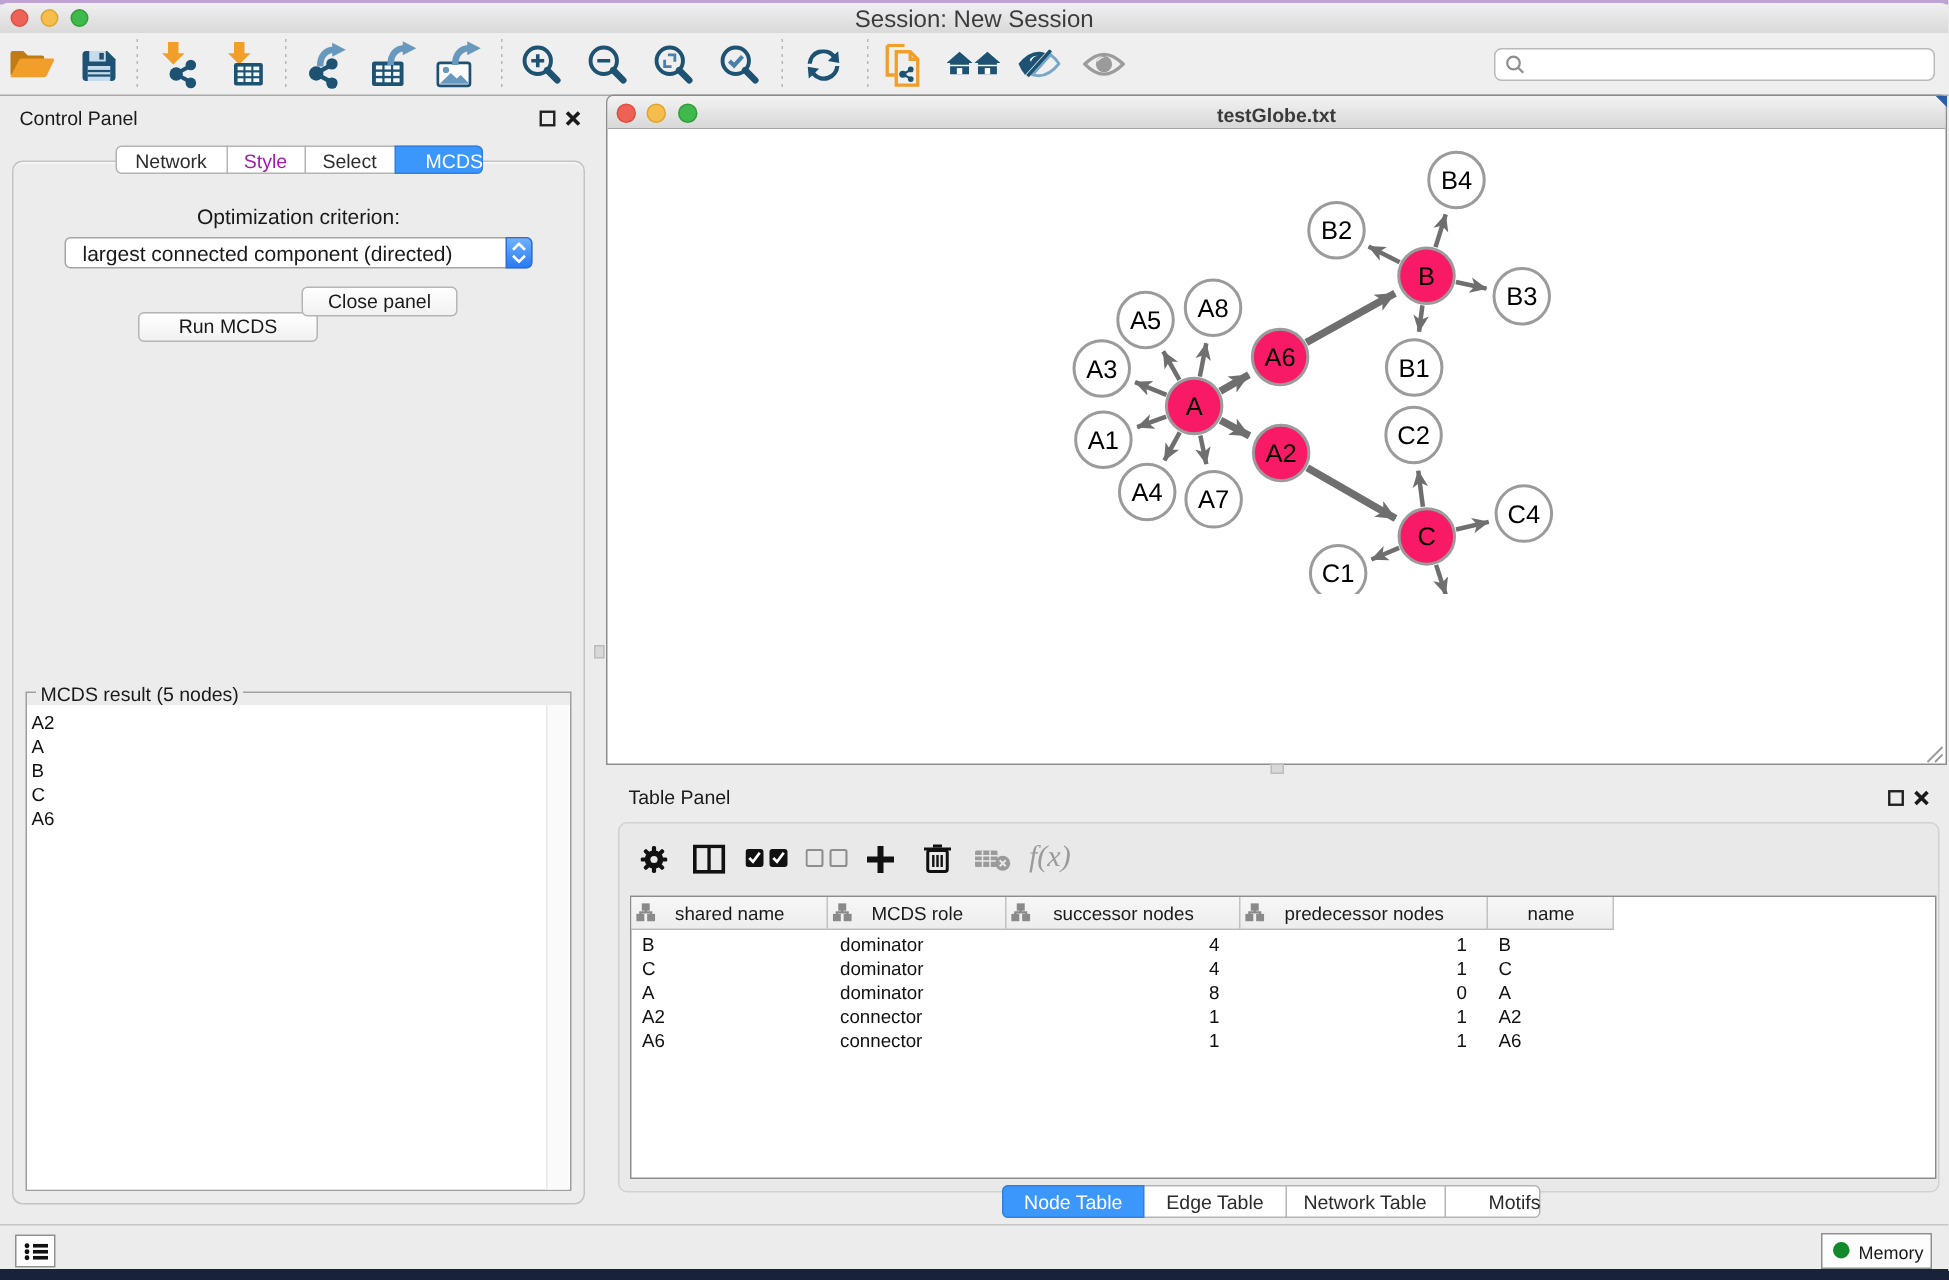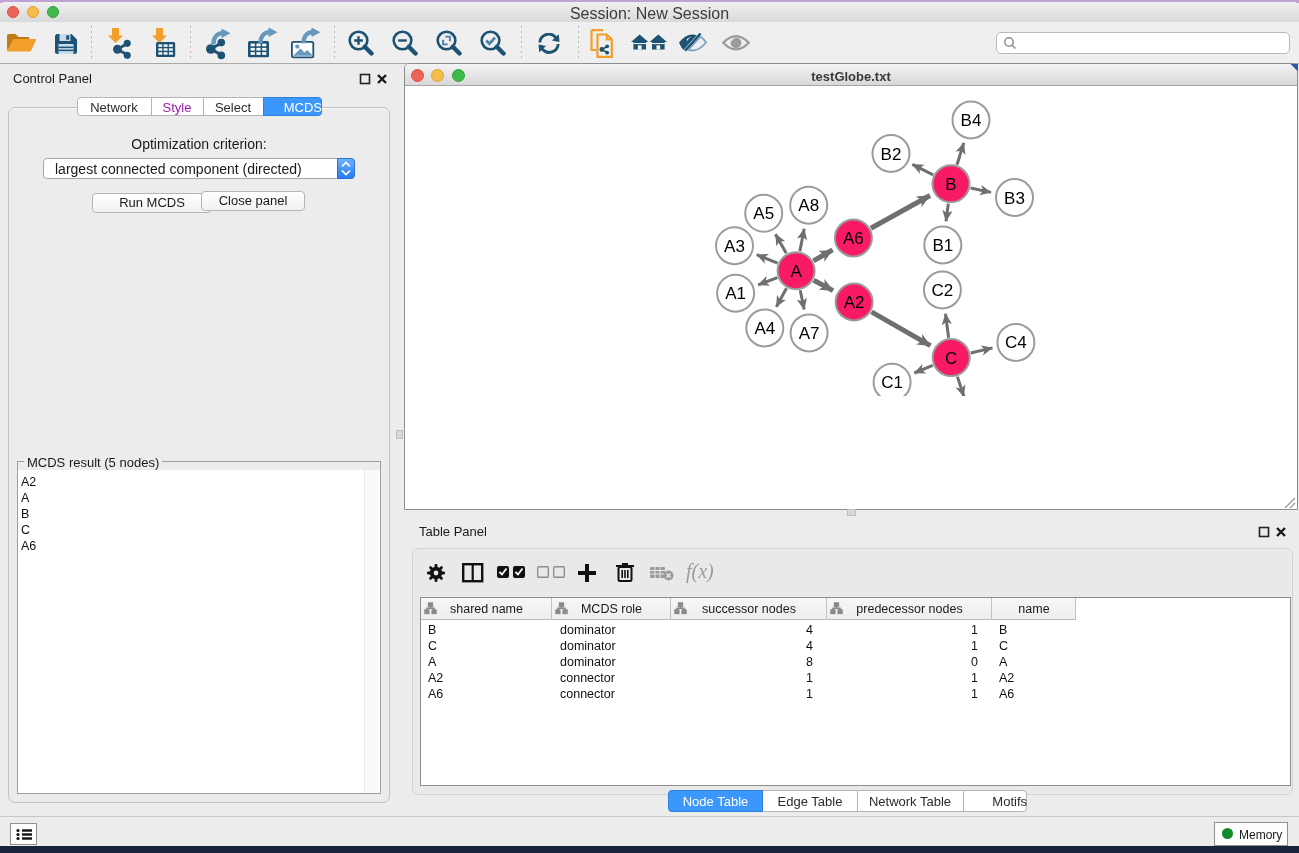--- a/index.html
+++ b/index.html
@@ -205,21 +205,21 @@
 <div class="abs" style="left:263px;top:100px;width:59px;text-align:right;font-size:13px;color:#fff">MCDS</div>
 
 <div class="abs" style="left:0px;top:136px;width:398px;text-align:center;font-size:14px;color:#1a1a1a">Optimization criterion:</div>
 <div class="abs" style="left:43px;top:158px;width:312px;height:21px;background:#fff;border:1px solid #a6a6a6;border-radius:4px"></div>
 <div class="abs" style="left:55px;top:161px;font-size:14px;color:#1a1a1a">largest connected component (directed)</div>
 <div class="abs" style="left:337px;top:158px;width:18px;height:21px;background:linear-gradient(#6db1fd,#2a7bf4);border:1px solid #2a6fd8;border-radius:0 4px 4px 0"></div>
 <svg class="abs" style="left:339px;top:160px" width="14" height="17">
     <path d="M3,6.5 L7,2.5 L11,6.5" fill="none" stroke="#fff" stroke-width="1.7"></path>
     <path d="M3,10.5 L7,14.5 L11,10.5" fill="none" stroke="#fff" stroke-width="1.7"></path>
   </svg>
-<div class="abs" style="left:92px;top:193px;width:120px;height:20px;background:linear-gradient(#ffffff,#f1f1f1);border:1px solid #b5b5b5;border-radius:4px;text-align:center;font-size:13px;color:#1a1a1a;line-height:18px">Run MCDS</div>
+<div class="abs" style="left:92px;top:208px;width:120px;height:20px;background:linear-gradient(#ffffff,#f1f1f1);border:1px solid #b5b5b5;border-radius:4px;text-align:center;font-size:13px;color:#1a1a1a;line-height:18px">Run MCDS</div>
 <div class="abs" style="left:201px;top:191px;width:104px;height:20px;background:linear-gradient(#ffffff,#f1f1f1);border:1px solid #b5b5b5;border-radius:4px;text-align:center;font-size:13px;color:#1a1a1a;line-height:18px">Close panel</div>
 
 <div class="abs" style="left:17px;top:461px;width:364px;height:333px;border:1px solid #9f9f9f"></div>
 <div class="abs" style="left:24px;top:455px;background:#ececec;padding:0 3px;font-size:13px;color:#1a1a1a">MCDS result (5 nodes)</div>
 <div class="abs" style="left:18px;top:470px;width:362px;height:323px;background:#fff"></div>
 <div class="abs" style="left:364px;top:470px;width:15px;height:323px;background:#fafafa;border-left:1px solid #e8e8e8"></div>
 <div class="abs" style="left:21px;top:474px;font-size:12.5px;color:#111;line-height:16px">A2<br>A<br>B<br>C<br>A6</div>
 
 <div class="abs" style="left:396px;top:430px;width:7px;height:9px;background:#d8d8d8;border:1px solid #bdbdbd"></div>
 

